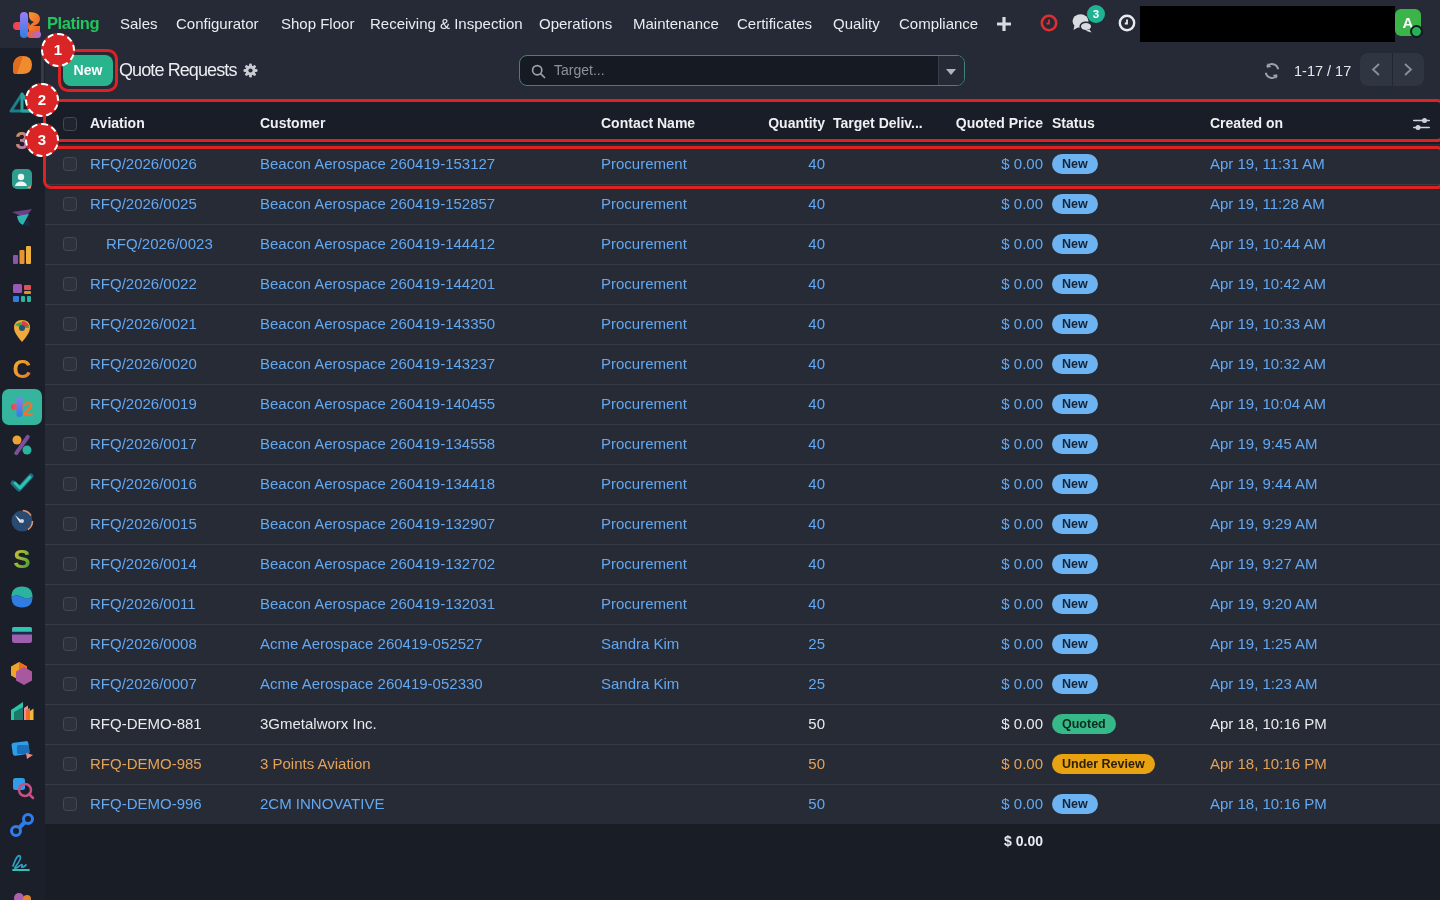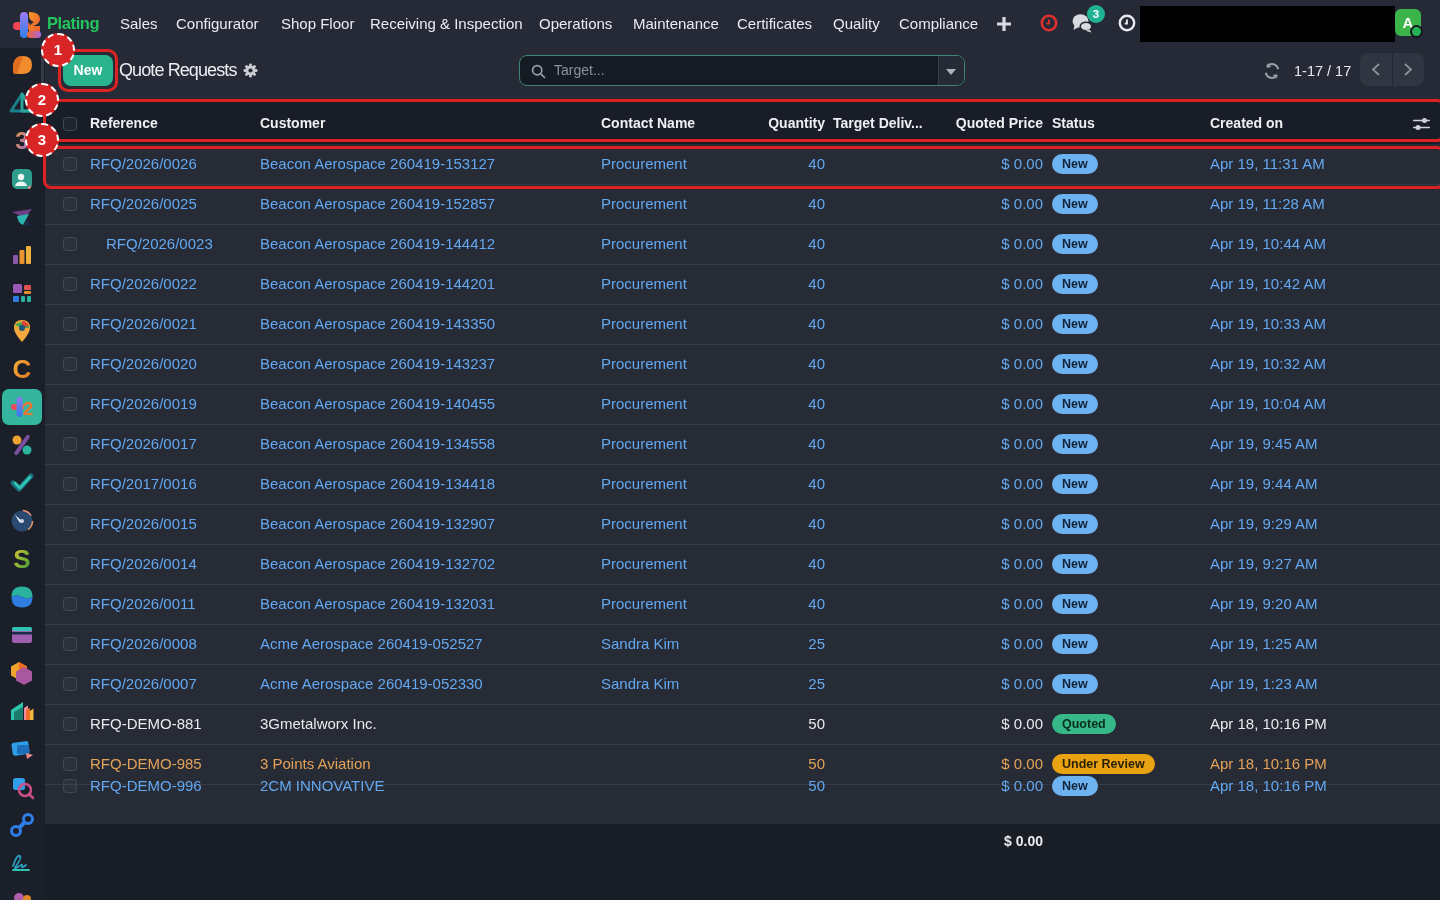--- a/index.html
+++ b/index.html
@@ -290,21 +290,21 @@
   <svg style="left:10px;top:9px" width="12" height="15" viewBox="0 0 12 15">
       <path d="M9 2 L3 7.5 L9 13" fill="none" stroke="#8a919b" stroke-width="1.8"></path>
     </svg>
   <svg style="left:42px;top:9px" width="12" height="15" viewBox="0 0 12 15">
       <path d="M3 2 L9 7.5 L3 13" fill="none" stroke="#8a919b" stroke-width="1.8"></path>
     </svg>
 </div>
 
 <div id="thead">
   <div class="cb" style="left:18px;top:15px"></div>
-  <span style="left:45px">Reference</span>
+  <span style="left:45px">Aviation</span>
   <span style="left:215px">Customer</span>
   <span style="left:556px">Contact Name</span>
   <span style="left:680px;width:100px;text-align:right">Quantity</span>
   <span style="left:788px">Target Deliv...</span>
   <span style="left:878px;width:120px;text-align:right">Quoted Price</span>
   <span style="left:1007px">Status</span>
   <span style="left:1165px">Created on</span>
   <svg style="left:1368px;top:16px" width="17" height="12" viewBox="0 0 17 12">
       <g stroke="#cfd3d9" stroke-width="1.6" stroke-linecap="round">
         <line x1="0.8" y1="2.5" x2="16.2" y2="2.5"></line>
@@ -400,21 +400,21 @@
  <span class="cell" style="left:215px">Beacon Aerospace 260419-134558</span>
  <span class="cell" style="left:556px">Procurement</span>
  <span class="cell num" style="left:680px;width:100px">40</span>
  <span class="cell num" style="left:878px;width:120px">$ 0.00</span>
  <span class="badge new">New</span>
  <span class="cell" style="left:1165px">Apr 19, 9:45 AM</span>
 </div>
 <div class="sep" style="top:464px"></div>
 <div class="row blue" style="top:464px">
  <div class="cb" style="left:18px;top:13px"></div>
- <span class="cell" style="left:45px">RFQ/2017/0016</span>
+ <span class="cell" style="left:45px">RFQ/2026/0016</span>
  <span class="cell" style="left:215px">Beacon Aerospace 260419-134418</span>
  <span class="cell" style="left:556px">Procurement</span>
  <span class="cell num" style="left:680px;width:100px">40</span>
  <span class="cell num" style="left:878px;width:120px">$ 0.00</span>
  <span class="badge new">New</span>
  <span class="cell" style="left:1165px">Apr 19, 9:44 AM</span>
 </div>
 <div class="sep" style="top:504px"></div>
 <div class="row blue" style="top:504px">
  <div class="cb" style="left:18px;top:13px"></div>
@@ -486,21 +486,21 @@
  <div class="cb" style="left:18px;top:13px"></div>
  <span class="cell" style="left:45px">RFQ-DEMO-985</span>
  <span class="cell" style="left:215px">3 Points Aviation</span>
 
  <span class="cell num" style="left:680px;width:100px">50</span>
  <span class="cell num" style="left:878px;width:120px">$ 0.00</span>
  <span class="badge review">Under Review</span>
  <span class="cell" style="left:1165px">Apr 18, 10:16 PM</span>
 </div>
 <div class="sep" style="top:784px"></div>
-<div class="row blue" style="top:766px">
+<div class="row blue" style="top:784px">
  <div class="cb" style="left:18px;top:13px"></div>
  <span class="cell" style="left:45px">RFQ-DEMO-996</span>
  <span class="cell" style="left:215px">2CM INNOVATIVE</span>
 
  <span class="cell num" style="left:680px;width:100px">50</span>
  <span class="cell num" style="left:878px;width:120px">$ 0.00</span>
  <span class="badge new">New</span>
  <span class="cell" style="left:1165px">Apr 18, 10:16 PM</span>
 </div>
 

